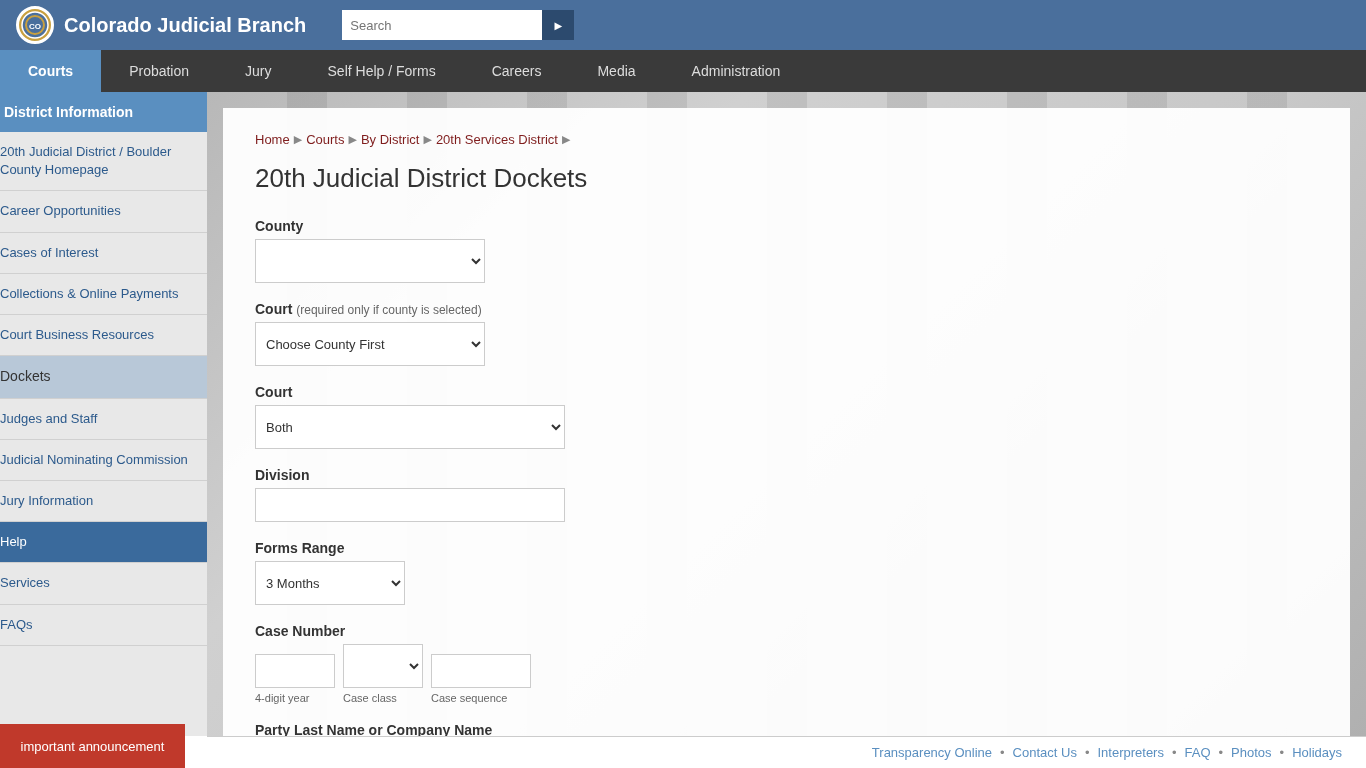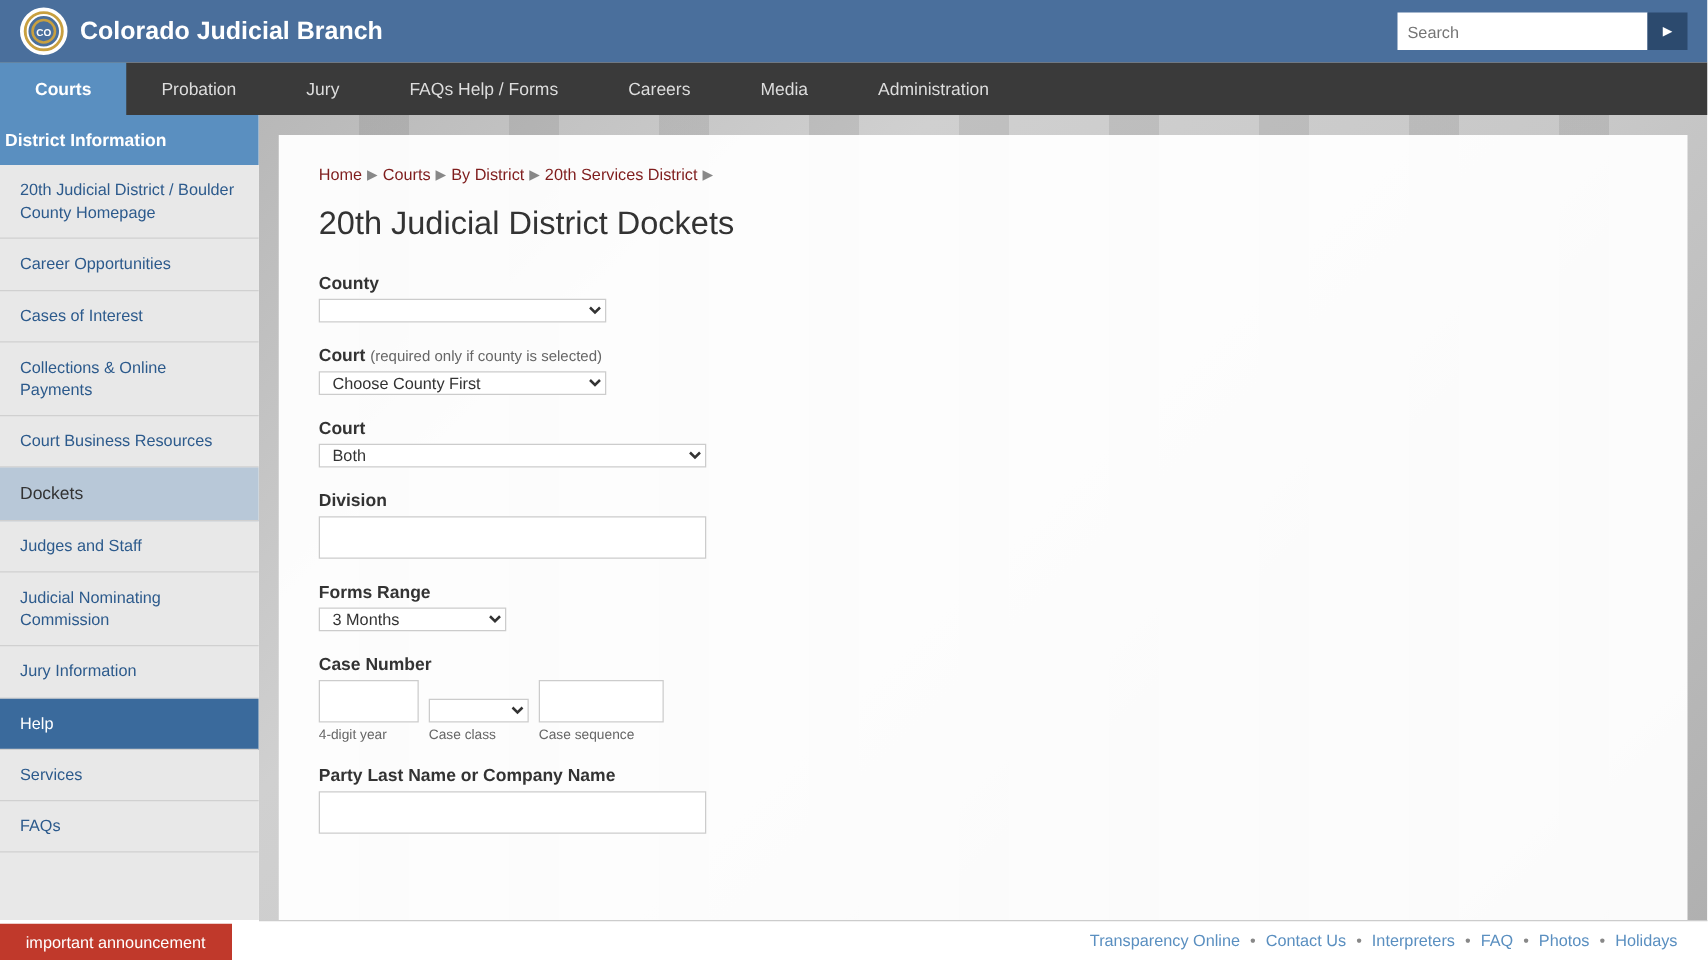--- a/index.html
+++ b/index.html
@@ -5,21 +5,21 @@
     * { margin: 0; padding: 0; box-sizing: border-box; }
     body { font-family: Arial, sans-serif; font-size: 14px; color: #333; width: 1366px; height: 768px; overflow: hidden; }
 
     
     .header {
       background-color: #4a6f9c;
       height: 50px;
       display: flex;
       align-items: center;
       padding: 0 16px;
-      justify-content: space-between;
+      justify-content: flex-start;
     }
     .header-logo {
       display: flex;
       align-items: center;
       gap: 10px;
     }
     .logo-circle {
       width: 38px;
       height: 38px;
       border-radius: 50%;
@@ -96,21 +96,21 @@
       overflow-y: auto;
     }
     .sidebar-header {
       background: #5a8fc0;
       color: #fff;
       font-size: 14px;
       font-weight: bold;
       padding: 12px 4px;
     }
     .sidebar-item {
-      padding: 11px 16px;
+      padding: 11px 0;
       border-bottom: 1px solid #d0d0d0;
       cursor: pointer;
       color: #2c5a8c;
       font-size: 13px;
       line-height: 1.4;
     }
     .sidebar-item.active {
       background: #3a6a9c;
       color: #fff;
     }
@@ -187,21 +187,21 @@
       color: #333;
       margin-bottom: 5px;
       display: block;
     }
     .form-label-note {
       font-weight: normal;
       font-size: 12px;
       color: #666;
     }
     .form-select {
-      height: 19px;
+      height: 44px;
       padding: 0 6px;
       border: 1px solid #ccc;
       font-size: 13px;
       color: #333;
       background: #fff;
       cursor: pointer;
     }
     .select-county { width: 230px; }
     .select-court-first { width: 230px; }
     .select-court { width: 310px; }
@@ -260,21 +260,21 @@
       color: #888;
       font-size: 13px;
     }
 
     
     .important-banner {
       position: fixed;
       bottom: 0;
       left: 0;
       width: 185px;
-      height: 29px;
+      height: 44px;
       background: #c0392b;
       color: #fff;
       font-size: 13px;
       display: flex;
       align-items: center;
       justify-content: center;
       cursor: pointer;
       z-index: 200;
     }
   </style>
@@ -295,21 +295,21 @@
   <div class="search-box">
     <input type="text" class="search-input" placeholder="Search" style="">
     <button class="search-btn"></button>
   </div>
 </div>
 
 <nav class="nav-bar">
   <a class="nav-item active">Courts</a>
   <a class="nav-item">Probation</a>
   <a class="nav-item">Jury</a>
-  <a class="nav-item">FAQs Help / Forms</a>
+  <a class="nav-item">Self Help / Forms</a>
   <a class="nav-item">Careers</a>
   <a class="nav-item">Media</a>
   <a class="nav-item">Administration</a>
 </nav>
 
 <div class="main-layout">
 
   <aside class="sidebar">
     <div class="sidebar-header">District Information</div>
     <div class="sidebar-item">20th Judicial District / Boulder County Homepage</div>

